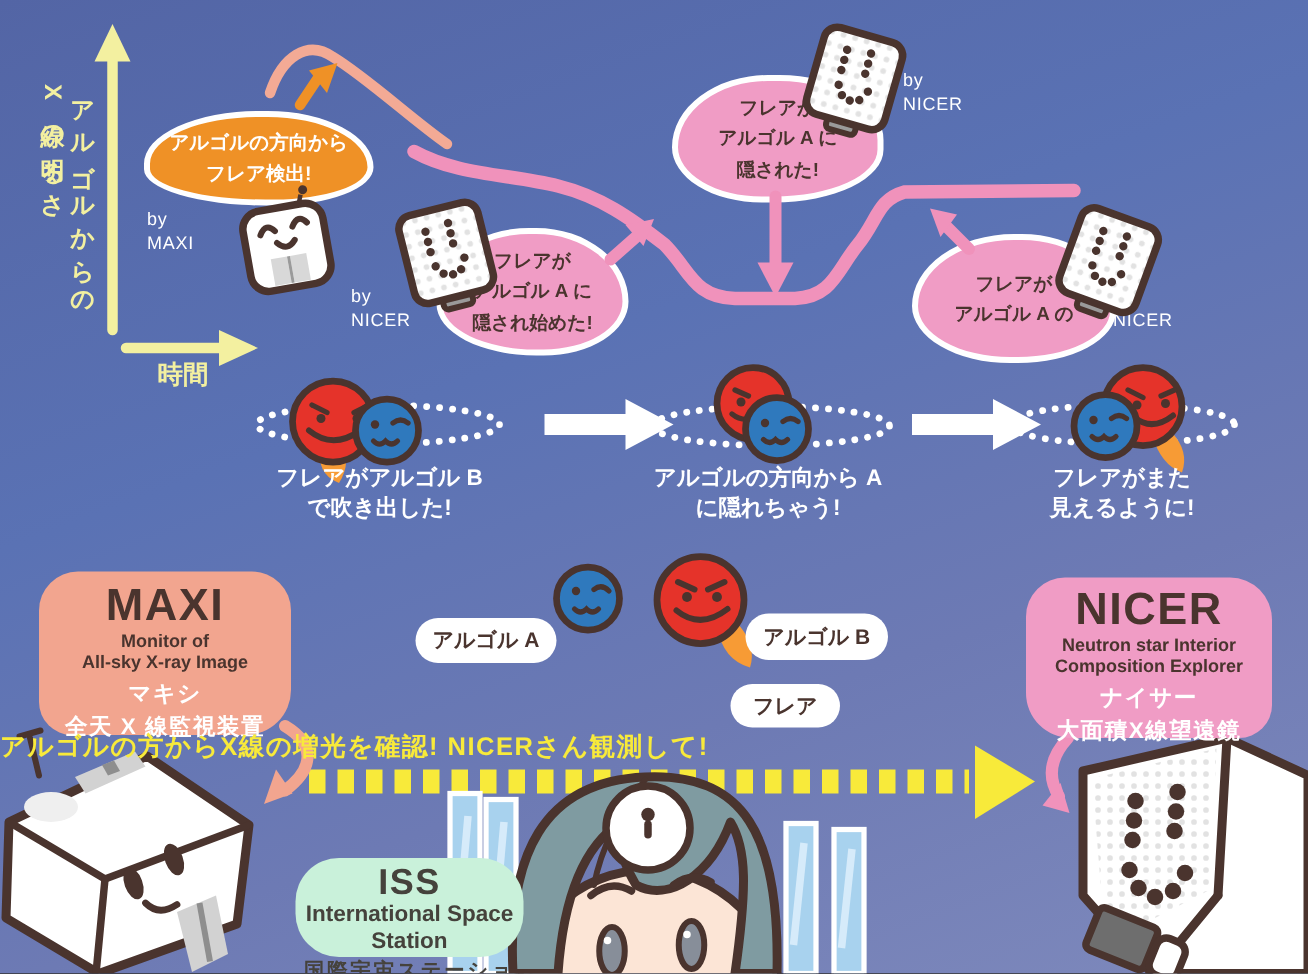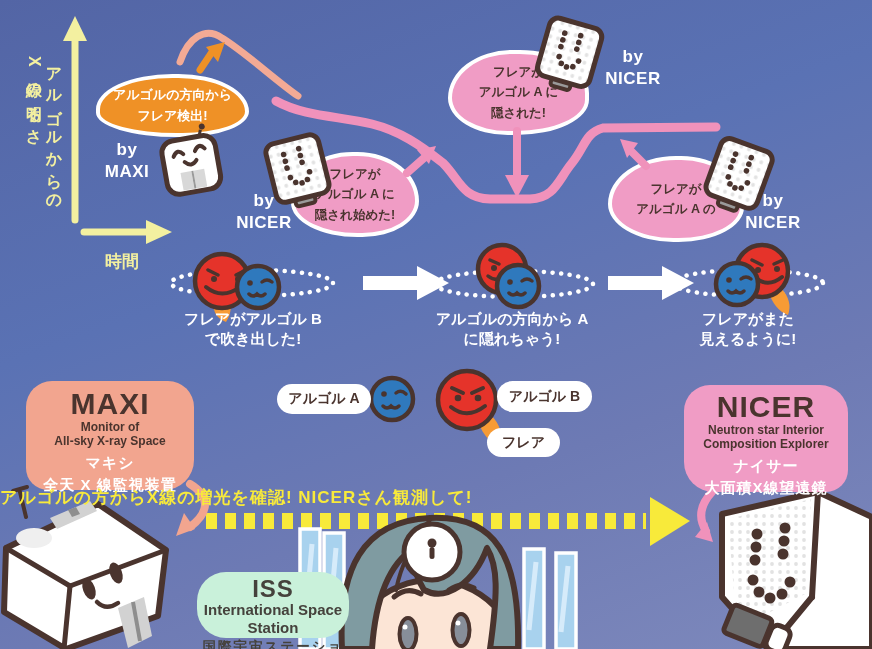--- a/index.html
+++ b/index.html
@@ -7,36 +7,36 @@
     position:relative;width:872px;height:649px;overflow:hidden;
     background:linear-gradient(160deg,#5365a5 0%,#5a72b4 38%,#6d7ab4 68%,#7e89bc 100%);
     font-family:"Liberation Sans","DejaVu Sans",sans-serif;
   }
   #stage svg{position:absolute;left:0;top:0;}
   .layer1{z-index:1;} .layer3{z-index:3;}
   .txt{position:absolute;z-index:2;}
   .vlabel{writing-mode:vertical-rl;text-orientation:mixed;color:#f3f0a0;font-weight:700;
           font-size:16px;letter-spacing:3px;line-height:1.25;}
   .vlabel span{display:block;}
-  .axis-x{color:#f3f0a0;font-weight:700;font-size:17px;text-align:center;margin-top:12px;}
+  .axis-x{color:#f3f0a0;font-weight:700;font-size:17px;text-align:center;}
   .bubble{border:4px solid #fff;box-sizing:border-box;text-align:center;font-weight:700;
           display:flex;flex-direction:column;justify-content:center;}
   .bubble span{display:block;}
   .orange{background:#ef9126;color:#fff;font-size:13px;line-height:1.6;
           border-radius:52% 48% 45% 55% / 58% 62% 42% 40%;}
   .pinkb{background:#f09cc5;color:#4a342e;font-size:12.5px;line-height:1.62;}
   .blob1{border-radius:50% 50% 46% 54% / 56% 60% 44% 42%;}
   .blob2{border-radius:48% 52% 55% 45% / 60% 54% 44% 46%;}
   .blob3{border-radius:52% 48% 50% 50% / 58% 56% 42% 46%;}
-  .bylabel{color:#fff;font-weight:700;font-size:17px;line-height:1.3;text-align:center;letter-spacing:.5px;}
+  .bylabel{color:#fff;font-weight:400;font-size:12px;line-height:1.3;letter-spacing:.5px;}
   .bylabel span{display:block;}
   .caption{color:#fff;font-weight:700;font-size:15px;line-height:1.35;text-align:center;}
   .caption span{display:block;}
   .pill{background:#fff;color:#4a342e;font-weight:700;font-size:14px;border-radius:17px;
-        display:flex;align-items:center;justify-content:center;box-sizing:border-box;}
+        display:flex;align-items:center;justify-content:center;box-sizing:border-box;margin-top:28px;}
   .card{box-sizing:border-box;text-align:center;}
   .card .nm{font-weight:700;color:#4a342e;font-size:30px;line-height:1.05;letter-spacing:1px;}
   .card .en{font-weight:700;color:#4a342e;font-size:12px;line-height:1.2;}
   .card .jp{font-weight:700;color:#fff;font-size:15px;line-height:1.45;letter-spacing:1px;}
   .maxi-card{background:#f2a58f;border-radius:26px 26px 30px 22px;}
   .nicer-card{background:#f09cc5;border-radius:26px 28px 22px 30px;}
   .iss-card{background:#c9f1da;border-radius:16px 18px 16px 18px;}
   .iss-card .nm{font-size:24px;color:#45423c;}
   .iss-card .en{font-size:15px;color:#45423c;}
   .iss-card .jp{font-size:13.5px;color:#45423c;letter-spacing:2px;}
@@ -321,21 +321,21 @@
     <span>見えるように!</span>
   </div>
 
   <div class="txt pill" style="left:277px;top:384px;width:94px;height:30px;">アルゴル A</div>
   <div class="txt pill" style="left:497px;top:381px;width:95px;height:31px;">アルゴル B</div>
   <div class="txt pill" style="left:487px;top:428px;width:73px;height:29px;">フレア</div>
 
   <div class="txt card maxi-card" style="left:26px;top:381px;width:168px;height:109px;padding-top:7px;">
     <div class="nm">MAXI</div>
     <div class="en">Monitor of</div>
-    <div class="en">All-sky X-ray Space</div>
+    <div class="en">All-sky X-ray Image</div>
     <div class="jp" style="margin-top:4px;">マキシ</div>
     <div class="jp">全天 X 線監視装置</div>
   </div>
 
   <div class="txt card nicer-card" style="left:684px;top:385px;width:164px;height:107px;padding-top:6px;">
     <div class="nm">NICER</div>
     <div class="en">Neutron star Interior</div>
     <div class="en">Composition Explorer</div>
     <div class="jp" style="margin-top:4px;">ナイサー</div>
     <div class="jp">大面積X線望遠鏡</div>

